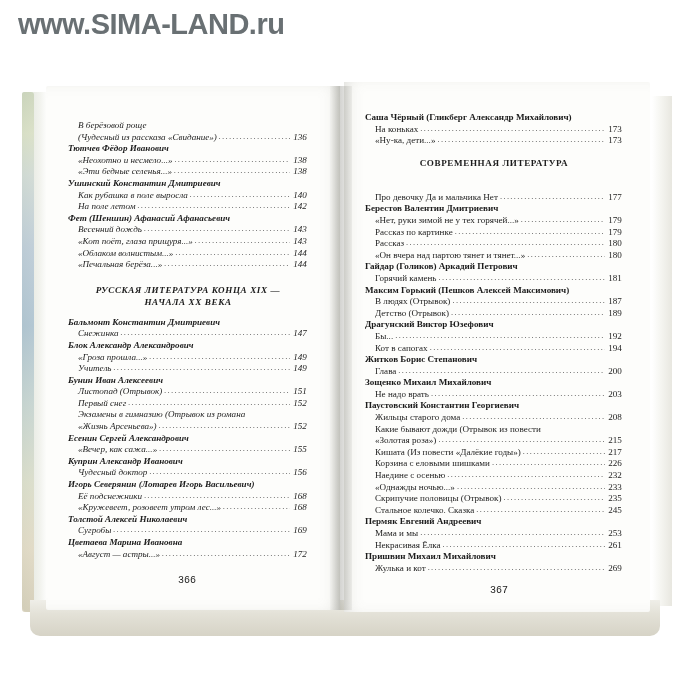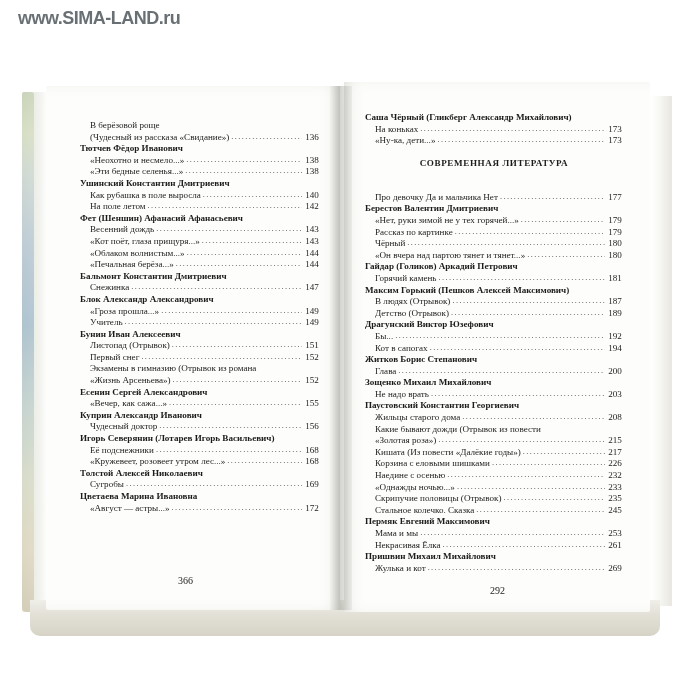--- a/index.html
+++ b/index.html
@@ -14,21 +14,21 @@
     overflow: hidden;
     position: relative;
   }
 
   
   #watermark {
     position: absolute;
     top: 8px;
     left: 18px;
     font-family: "Liberation Sans", sans-serif;
-    font-size: 18px;
+    font-size: 29px;
     font-weight: bold;
     color: #5d6468;
     letter-spacing: -0.5px;
     white-space: nowrap;
     z-index: 50;
     opacity: 0.92;
   }
 
   
   #photo {
@@ -97,21 +97,21 @@
   }
 
   
   .col {
     position: absolute;
     font-family: "Liberation Serif", serif;
     color: #1c1c1c;
     font-size: 9.1px;
     line-height: 11.6px;
   }
-  #col-left  { left: 80px;  top: 120px; width: 240px; }
+  #col-left  { left: 68px;  top: 120px; width: 240px; font-style: italic; }
   #col-right { left: 365px; top: 112px; width: 258px; }
 
   .entry {
     position: relative;
     white-space: nowrap;
   }
   .author {
     font-weight: bold;
     padding-left: 0px;
   }
@@ -142,21 +142,21 @@
     text-align: center;
     font-weight: bold;
     letter-spacing: 0.6px;
     margin: 13px 0 9px 0;
     line-height: 12px;
   }
   .section-head.single { margin: 10px 0 23px 0; }
 
   .folio {
     position: absolute;
-    font-family: Liberation Serif, serif;
+    font-family: Liberation Mono, monospace;
     font-size: 10px;
     color: #1c1c1c;
   }
   #folio-left  { left: 178px; top: 575px; }
   #folio-right { left: 490px; top: 585px; }
 </style>
 </head>
 <body>
 
 <div id="photo">
@@ -214,20 +214,24 @@
       <div class="entry work">
         <span class="t">«Облаком волнистым...»</span>
         <span class="dots">................................................................................</span>
         <span class="pg">144</span>
       </div>
       <div class="entry work">
         <span class="t">«Печальная берёза...»</span>
         <span class="dots">................................................................................</span>
         <span class="pg">144</span>
       </div>
+      <div class="section-head">
+        <div>РУССКАЯ ЛИТЕРАТУРА КОНЦА XIX —</div>
+        <div>НАЧАЛА XX ВЕКА</div>
+      </div>
       <div class="entry author">Бальмонт Константин Дмитриевич</div>
       <div class="entry work">
         <span class="t">Снежинка</span>
         <span class="dots">................................................................................</span>
         <span class="pg">147</span>
       </div>
       <div class="entry author">Блок Александр Александрович</div>
       <div class="entry work">
         <span class="t">«Гроза прошла...»</span>
         <span class="dots">................................................................................</span>
@@ -318,21 +322,21 @@
         <span class="t">«Нет, руки зимой не у тех горячей...»</span>
         <span class="dots">................................................................................</span>
         <span class="pg">179</span>
       </div>
       <div class="entry work">
         <span class="t">Рассказ по картинке</span>
         <span class="dots">................................................................................</span>
         <span class="pg">179</span>
       </div>
       <div class="entry work">
-        <span class="t">Чёрный</span>
+        <span class="t">Рассказ</span>
         <span class="dots">................................................................................</span>
         <span class="pg">180</span>
       </div>
       <div class="entry work">
         <span class="t">«Он вчера над партою тянет и тянет...»</span>
         <span class="dots">................................................................................</span>
         <span class="pg">180</span>
       </div>
       <div class="entry author">Гайдар (Голиков) Аркадий Петрович</div>
       <div class="entry work">
@@ -411,36 +415,36 @@
       <div class="entry work">
         <span class="t">Скрипучие половицы (Отрывок)</span>
         <span class="dots">................................................................................</span>
         <span class="pg">235</span>
       </div>
       <div class="entry work">
         <span class="t">Стальное колечко. Сказка</span>
         <span class="dots">................................................................................</span>
         <span class="pg">245</span>
       </div>
-      <div class="entry author">Пермяк Евгений Максимович</div>
+      <div class="entry author">Пермяк Евгений Андреевич</div>
       <div class="entry work">
         <span class="t">Мама и мы</span>
         <span class="dots">................................................................................</span>
         <span class="pg">253</span>
       </div>
       <div class="entry work">
         <span class="t">Некрасивая Ёлка</span>
         <span class="dots">................................................................................</span>
         <span class="pg">261</span>
       </div>
       <div class="entry author">Пришвин Михаил Михайлович</div>
       <div class="entry work">
         <span class="t">Жулька и кот</span>
         <span class="dots">................................................................................</span>
         <span class="pg">269</span>
       </div>
     </div>
 
   <div class="folio" id="folio-left">366</div>
-  <div class="folio" id="folio-right">292</div>
+  <div class="folio" id="folio-right">367</div>
 </div>
 
 <div id="watermark">www.SIMA-LAND.ru</div>
 
 </body></html>

